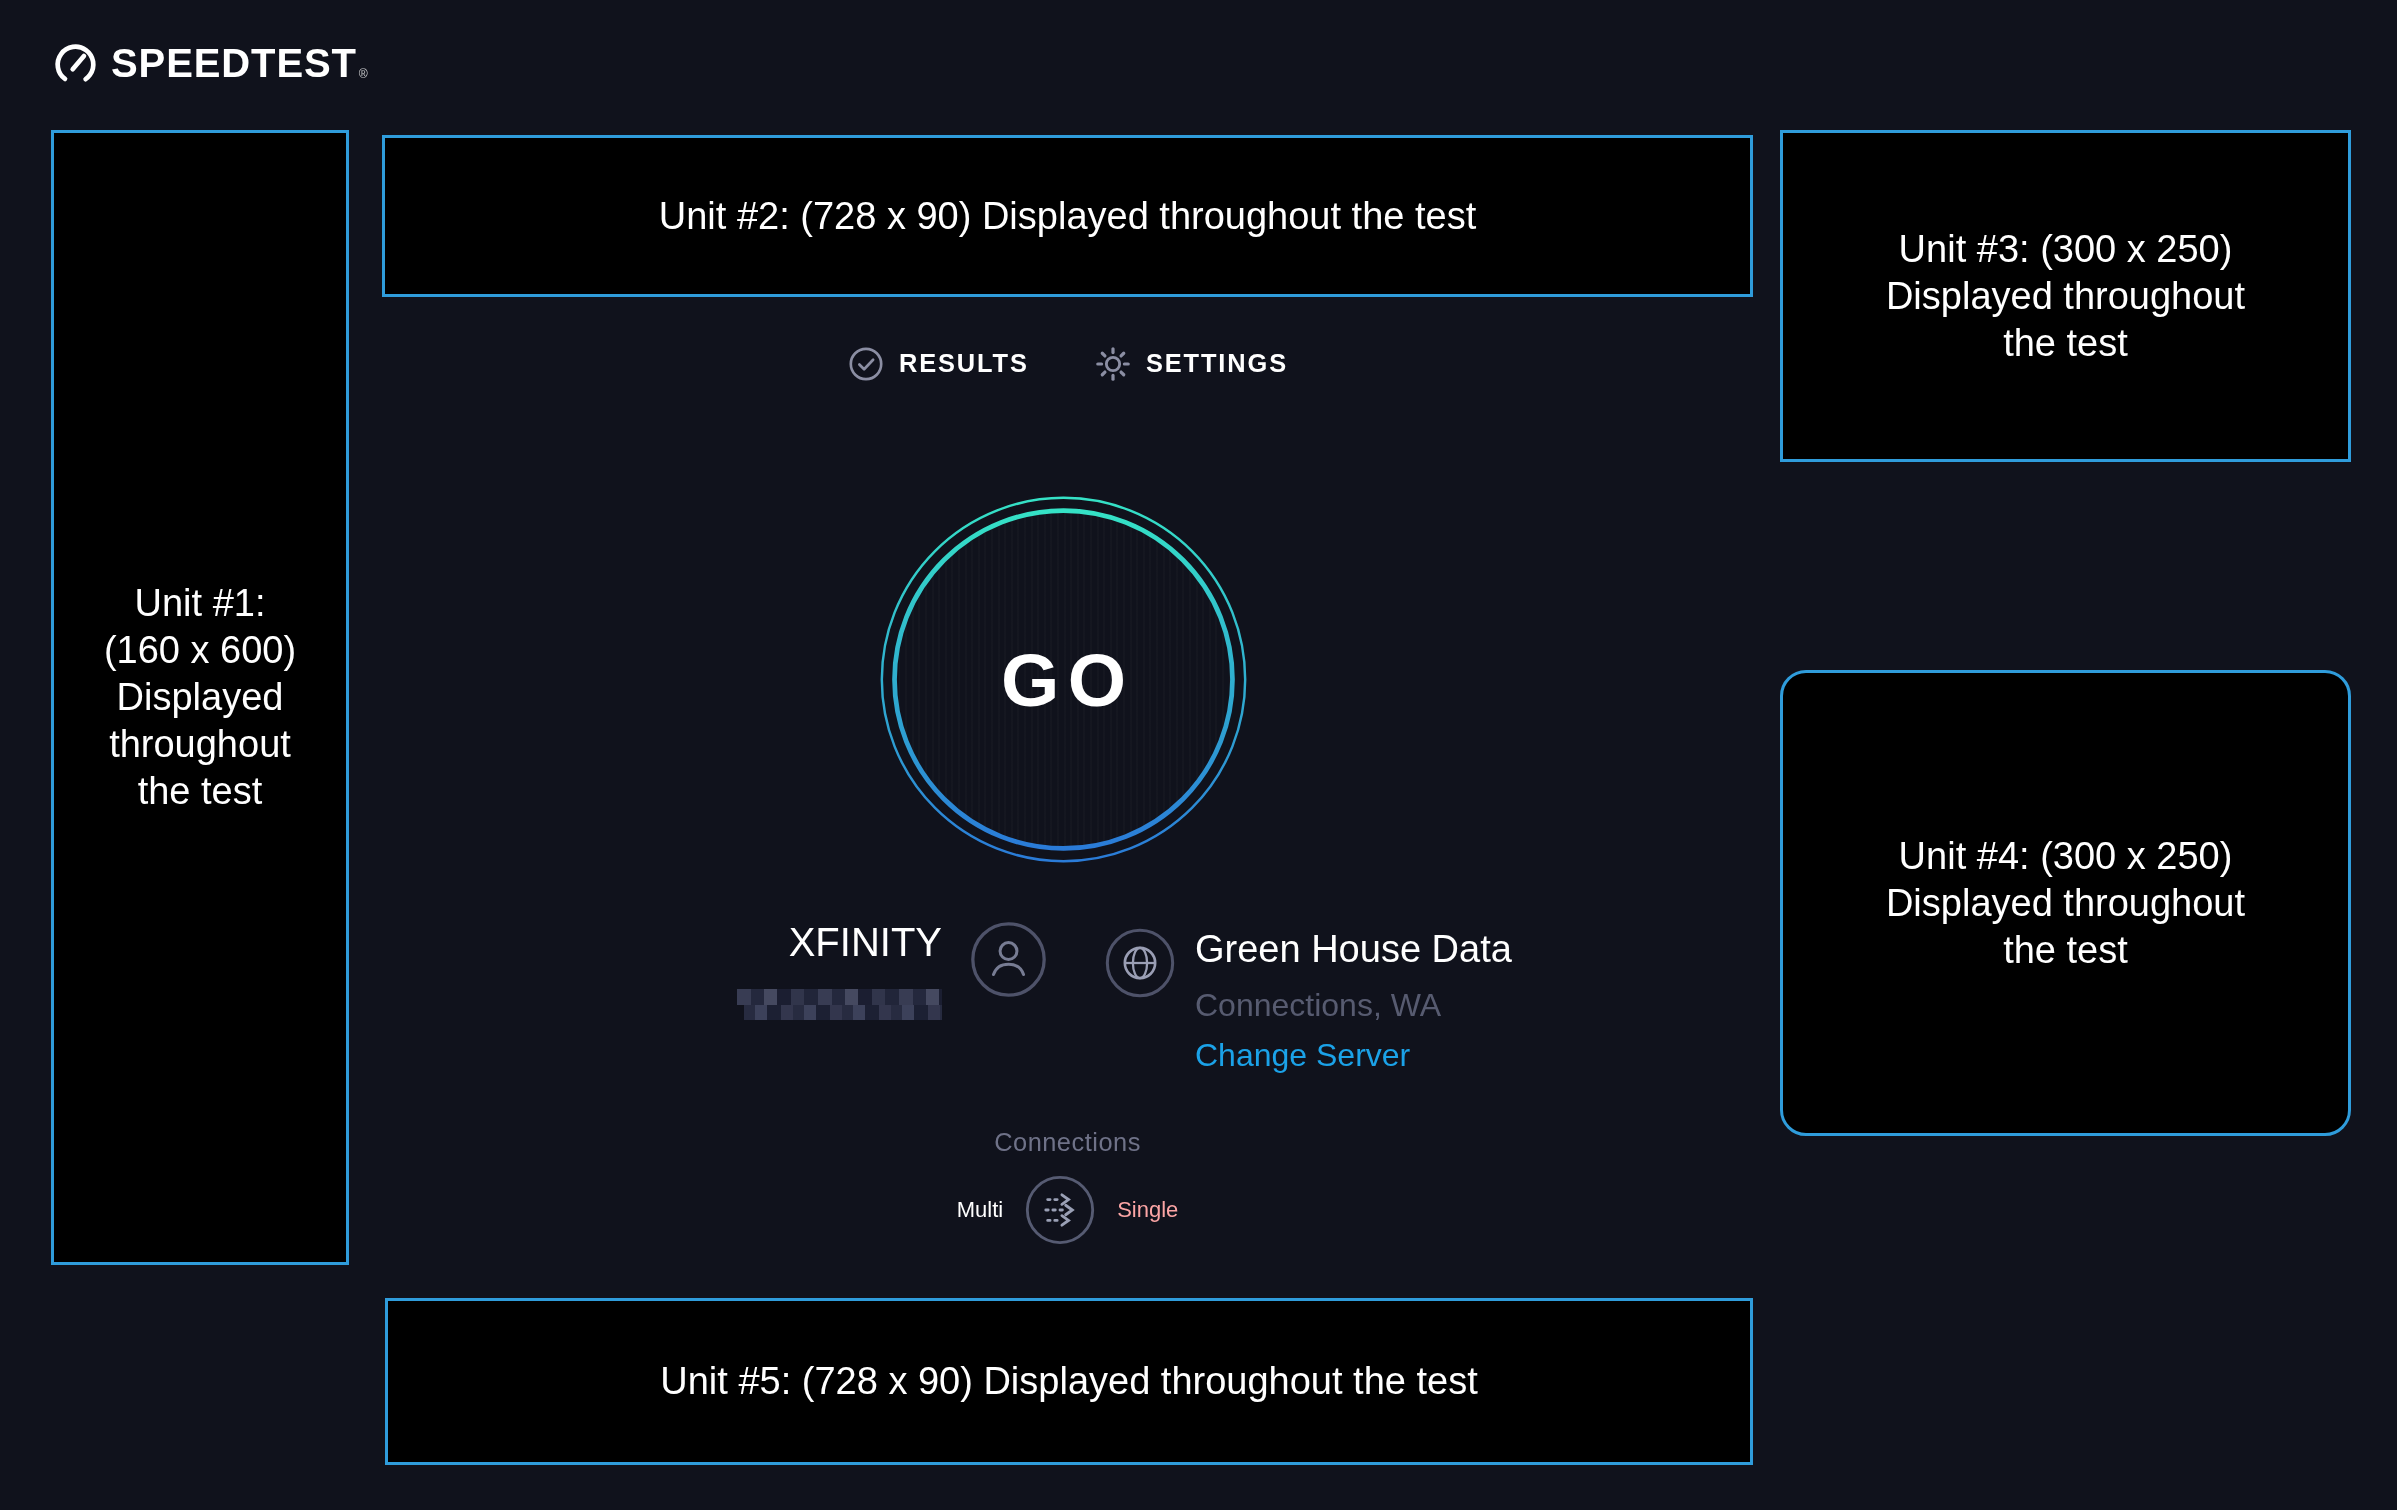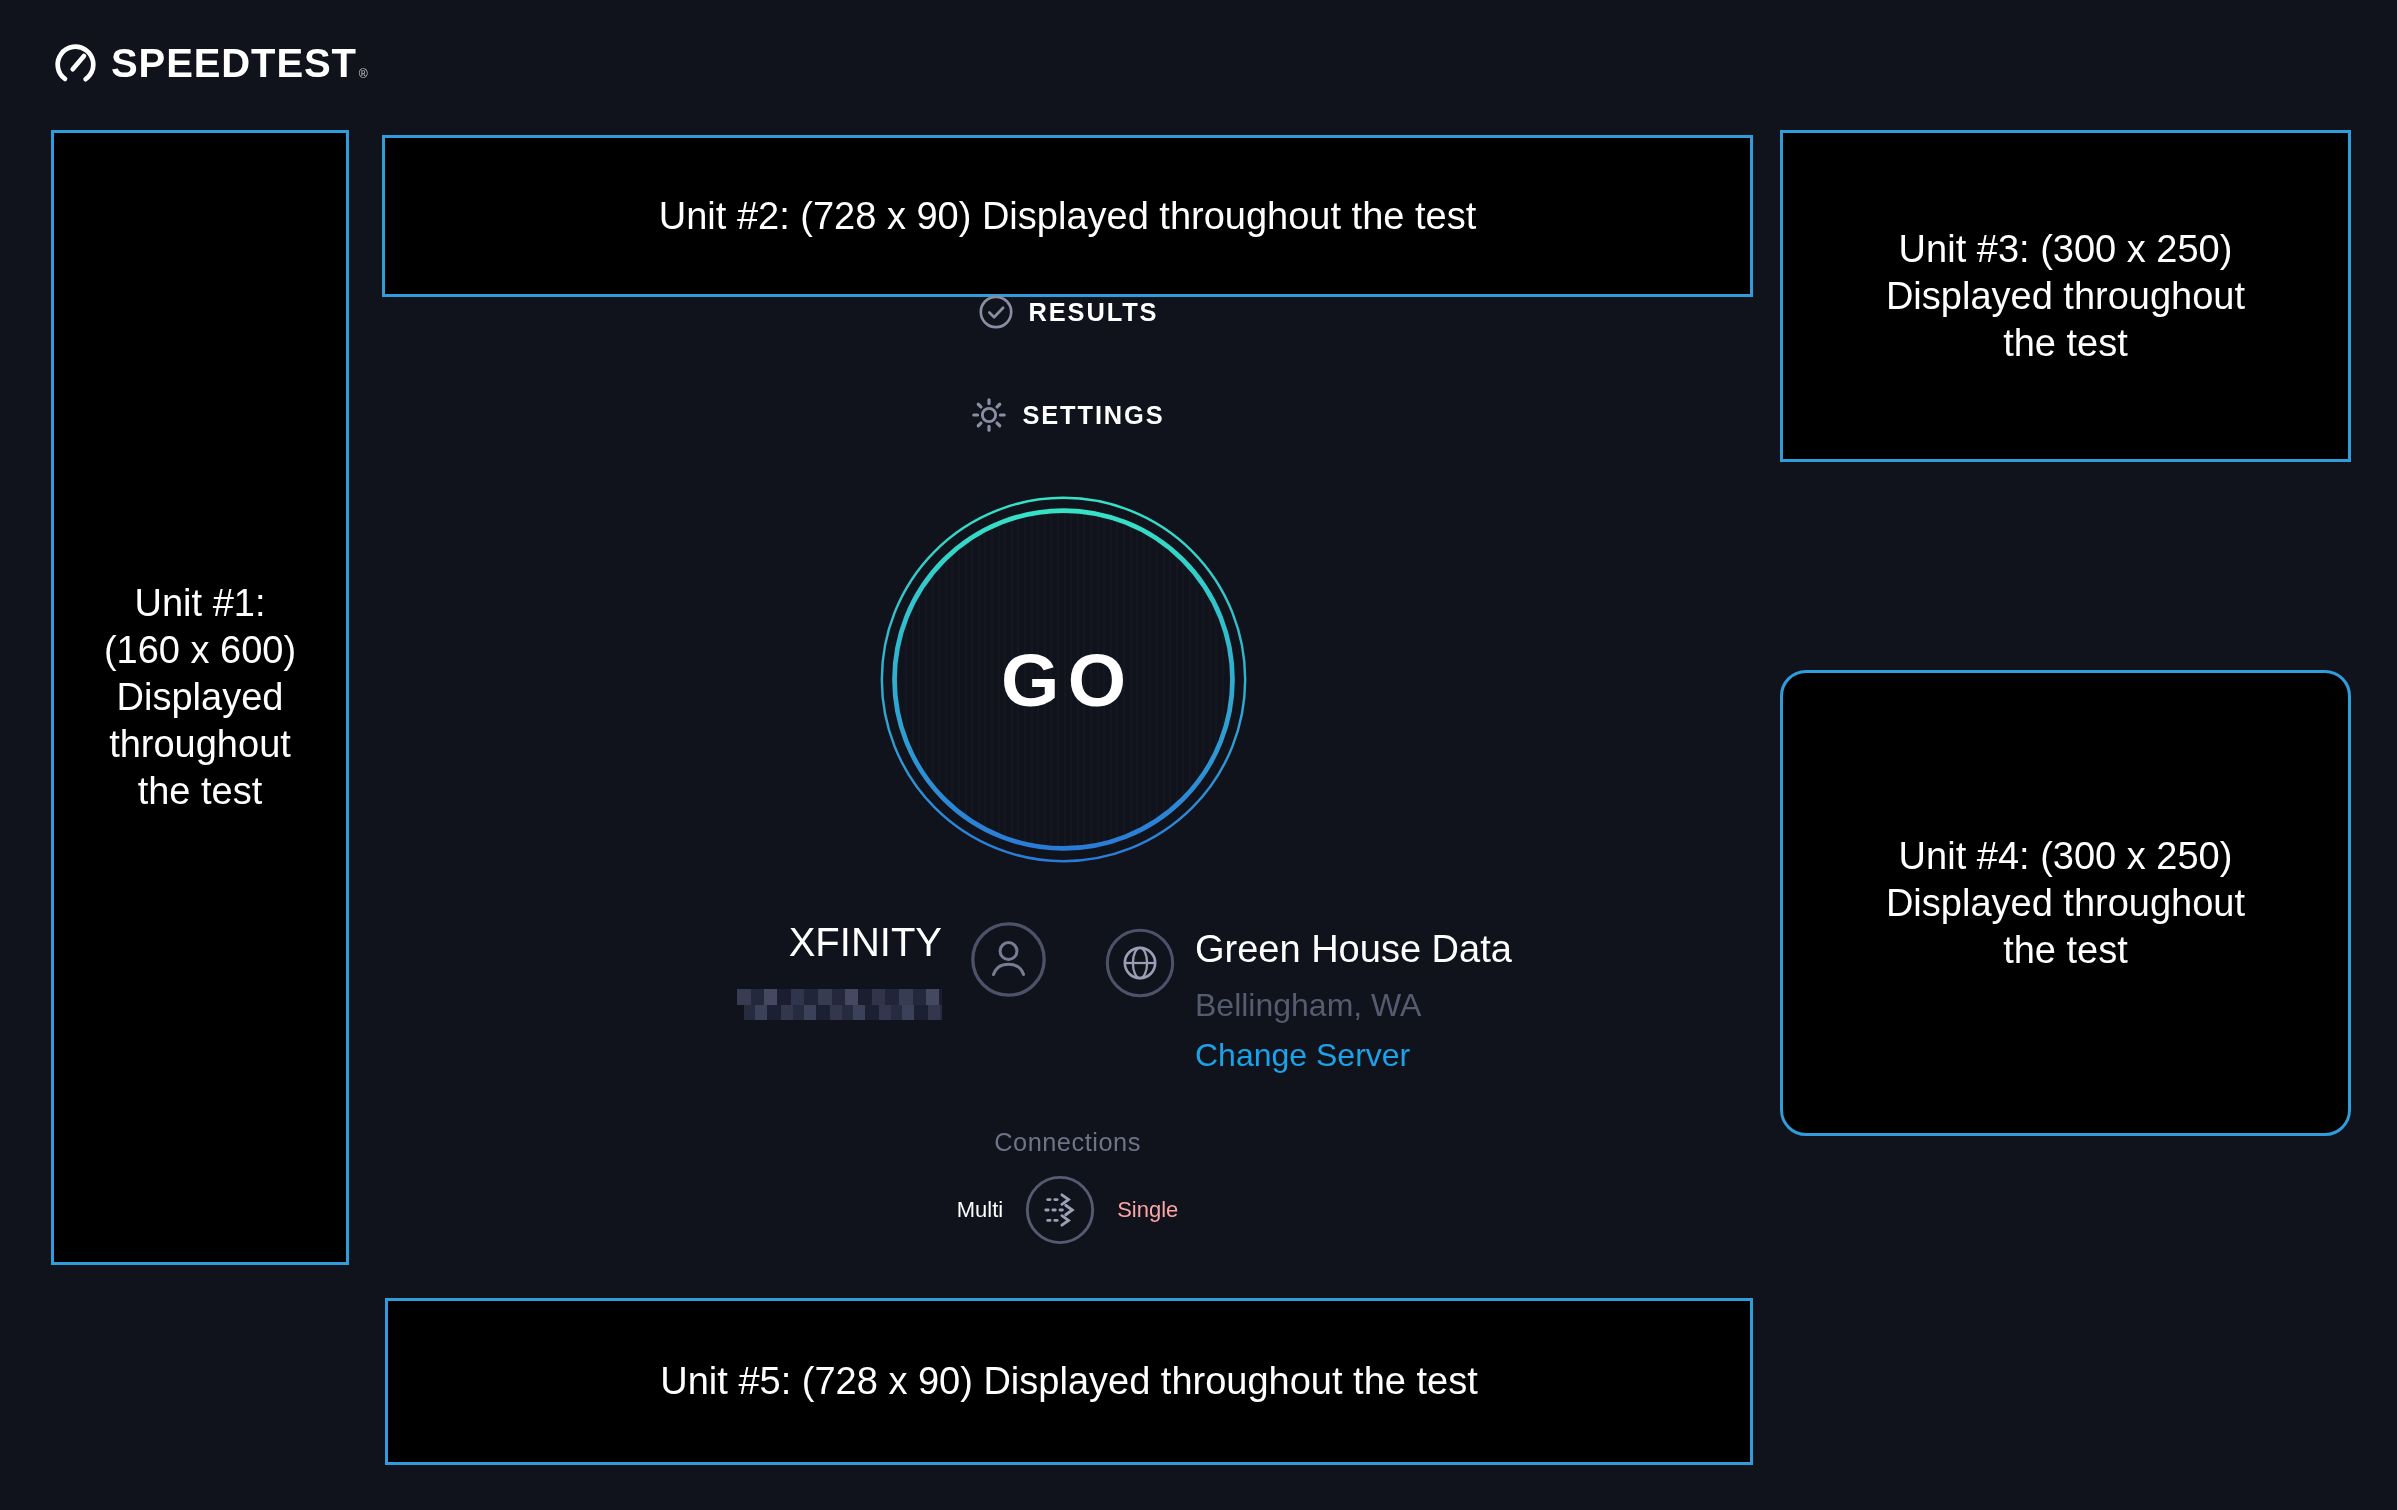--- a/index.html
+++ b/index.html
@@ -22,21 +22,21 @@
     display:flex;align-items:center;justify-content:center;text-align:center;
     font-size:38px;line-height:47px;color:#fff;cursor:pointer;
   }
   .ad span{display:block;}
   .ad-1{left:51px;top:130px;width:298px;height:1135px;}
   .ad-2{left:382px;top:135px;width:1371px;height:162px;}
   .ad-3{left:1780px;top:130px;width:571px;height:332px;}
   .ad-4{left:1780px;top:670px;width:571px;height:466px;border-radius:26px;}
   .ad-5{left:385px;top:1298px;width:1368px;height:167px;}
   
-  .tabs{position:absolute;left:382px;top:339px;width:1371px;height:49px;display:flex;align-items:center;justify-content:center;gap:65px;flex-direction:column;}
+  .tabs{position:absolute;left:382px;top:339px;width:1371px;height:49px;display:flex;align-items:center;justify-content:center;gap:65px;}
   .tab{display:flex;align-items:center;gap:14px;cursor:pointer;}
   .tab-label{font-size:25.4px;font-weight:700;letter-spacing:1.9px;color:#fff;}
   
   .go-button{position:absolute;left:879px;top:495px;width:369px;height:369px;cursor:pointer;}
   .go-button::before{content:"";position:absolute;inset:13px;border-radius:50%;
     background:repeating-linear-gradient(90deg,rgba(255,255,255,0.018) 0 1.9px,transparent 1.9px 6.6px);}
   .go-rings{position:absolute;left:0;top:0;}
   .go-label{
     position:absolute;inset:0;display:flex;align-items:center;justify-content:center;
     font-size:75px;font-weight:700;letter-spacing:8.5px;padding-left:8.5px;color:#fff;
@@ -172,21 +172,21 @@
 
   <div class="server-group">
     <svg width="72" height="72" viewBox="0 0 76 76">
       <circle cx="38" cy="38" r="34.5" fill="none" stroke="#4e5269" stroke-width="3.2"></circle>
       <circle cx="38" cy="38" r="16" fill="none" stroke="#9a9eb4" stroke-width="2.8"></circle>
       <ellipse cx="38" cy="38" rx="7.5" ry="16" fill="none" stroke="#9a9eb4" stroke-width="2.4"></ellipse>
       <line x1="22" y1="38" x2="54" y2="38" stroke="#9a9eb4" stroke-width="2.4"></line>
     </svg>
     <div class="server-text">
       <div class="server-name">Green House Data</div>
-      <div class="server-loc">Bellingham, WA</div>
+      <div class="server-loc">Connections, WA</div>
       <a class="change-server">Change Server</a>
     </div>
   </div>
 
   <div class="connections">
     <div class="conn-label">Connections</div>
     <div class="conn-row">
       <span class="conn-option conn-multi">Multi</span>
       <svg class="conn-toggle" width="72" height="72" viewBox="0 0 76 76">
         <circle cx="38" cy="38" r="34.5" fill="none" stroke="#565b72" stroke-width="3"></circle>

